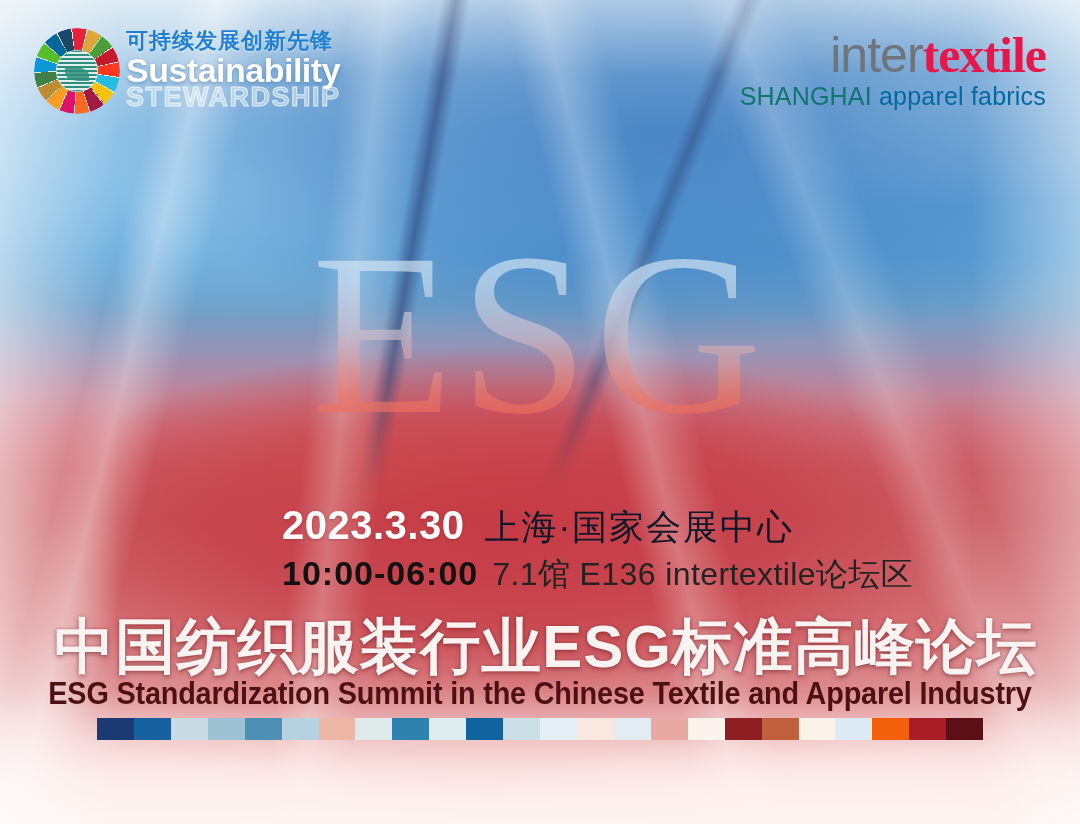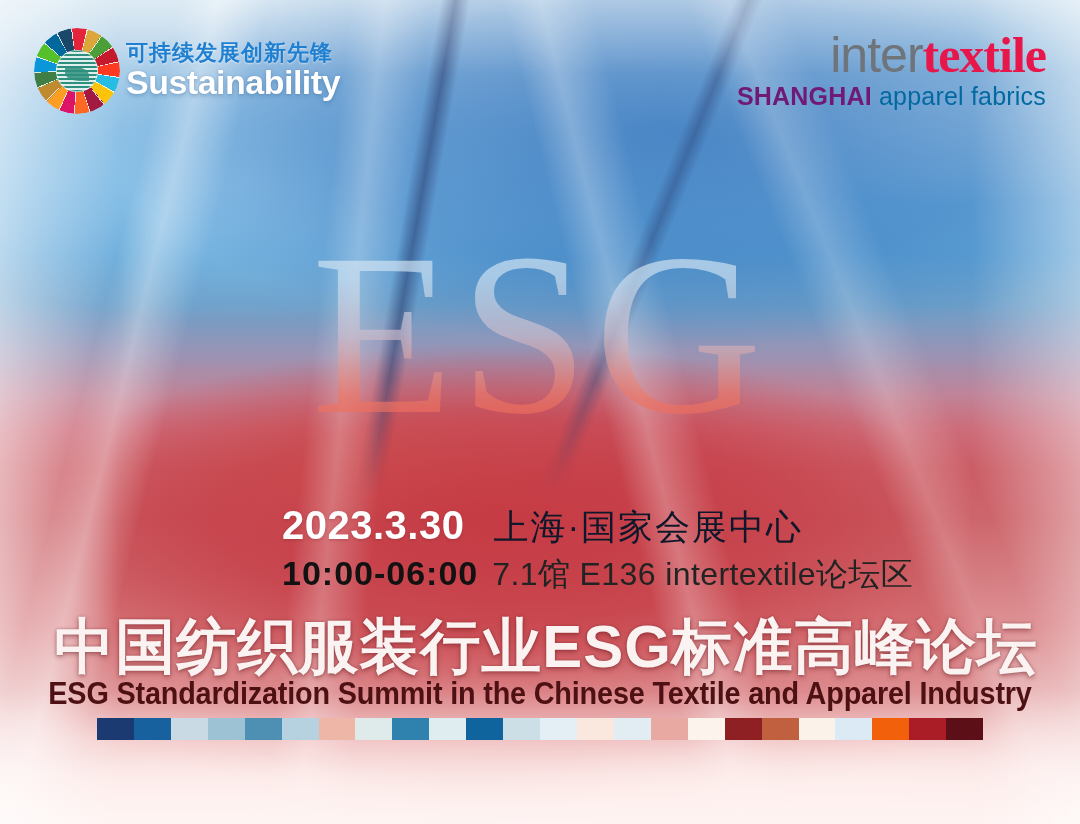--- a/index.html
+++ b/index.html
@@ -160,26 +160,26 @@
     color:rgba(255,255,255,.40);
     -webkit-text-stroke:1px rgba(255,255,255,.72);
   }
 
   
   .itx-block{position:absolute;right:34px;top:30px;text-align:right;line-height:1;}
   .itx-main{font-size:50px;font-weight:700;letter-spacing:-1px;}
   .itx-inter{color:#6e7479;font-weight:400;}
   .itx-textile{color:#e8174b;font-weight:700;font-family:Liberation Serif, serif;}
   .itx-sub{margin-top:4px;font-size:25px;letter-spacing:.2px;}
-  .itx-shanghai{color:#701a75;font-weight:700;}
+  .itx-shanghai{color:#0f766e;font-weight:400;}
   .itx-apparel{color:#0369a1;font-weight:400;}
 
   
   .meta{position:absolute;left:282px;top:503px;}
-  .meta-row{display:flex;align-items:baseline;gap:29px;}
+  .meta-row{display:flex;align-items:baseline;gap:20px;}
   .meta-row.r2{gap:14px;margin-top:2px;}
   .date-txt{
     font-size:40px;font-weight:700;color:#ffffff;letter-spacing:.5px;
     text-shadow:0 1px 3px rgba(120,35,40,.35);
   }
   .time-txt{
     font-size:34px;font-weight:700;color:#121212;letter-spacing:1px;
   }
   .venue-txt{
     font-size:35px;font-weight:400;color:#0f172a;letter-spacing:2px;
@@ -226,20 +226,21 @@
 
   <div class="sdg-block">
     <div class="sdg-wheel">
       <div class="ring"></div>
       <div class="spokes"></div>
       <div class="hub"></div>
     </div>
     <div class="sdg-text">
       <span class="sdg-cn">可持续发展创新先锋</span>
       <span class="sdg-en">Sustainability</span>
+      <span class="sdg-sub">STEWARDSHIP</span>
     </div>
   </div>
 
   <div class="itx-block">
     <div class="itx-main">
       <span class="itx-inter">inter</span><span class="itx-textile">textile</span>
     </div>
     <div class="itx-sub">
       <span class="itx-shanghai">SHANGHAI</span>
       <span class="itx-apparel">apparel fabrics</span>

